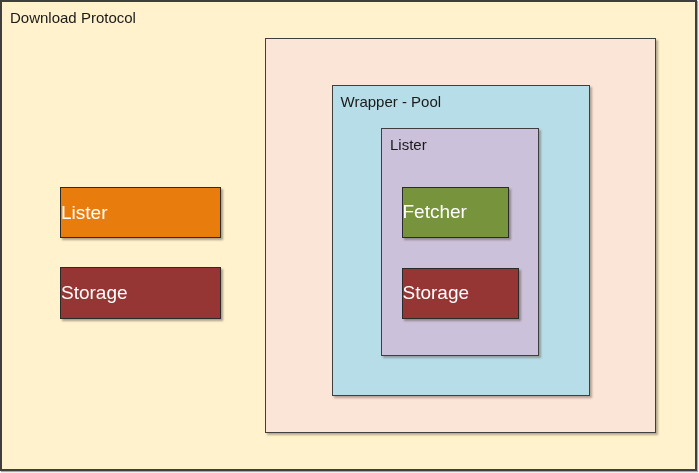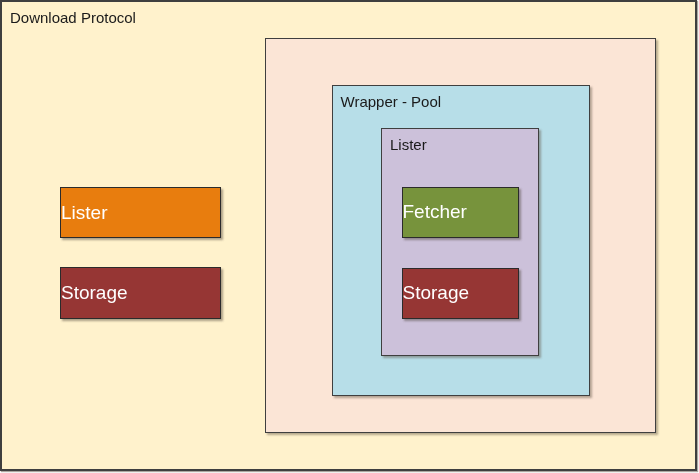--- a/index.html
+++ b/index.html
@@ -32,21 +32,21 @@
     display: flex; align-items: center; justify-content: flex-start;
     color: #ffffff;
     font-size: 19px;
     white-space: nowrap;
   }
   
   #outer        { left: 0;      top: 0;      width: 697px; height: 471px; border-width: 2px; box-shadow: 1px 1px 1px rgba(90,80,65,0.5); }
   #singleflight { left: 263px;  top: 36px;   width: 391px; height: 395px; }
   #pool         { left: 65.5px; top: 45.5px; width: 258px; height: 311px; }
   #stash        { left: 48.5px; top: 42.5px; width: 158px; height: 228px; }
-  #fetcher      { left: 19.5px; top: 57.5px; width: 117px; height: 51px; }
+  #fetcher      { left: 19.5px; top: 57.5px; width: 107px; height: 51px; }
   #storage-inner{ left: 19.5px; top: 138.5px;width: 117px; height: 51px; }
   #lister       { left: 58px;   top: 185px;  width: 161px; height: 51px; }
   #storage-left { left: 58px;   top: 265px;  width: 161px; height: 52px; }
 </style>
 </head>
 <body>
 
 <div class="canvas">
 
   <div class="box" id="outer" style="background-color: rgb(255, 242, 204);">

